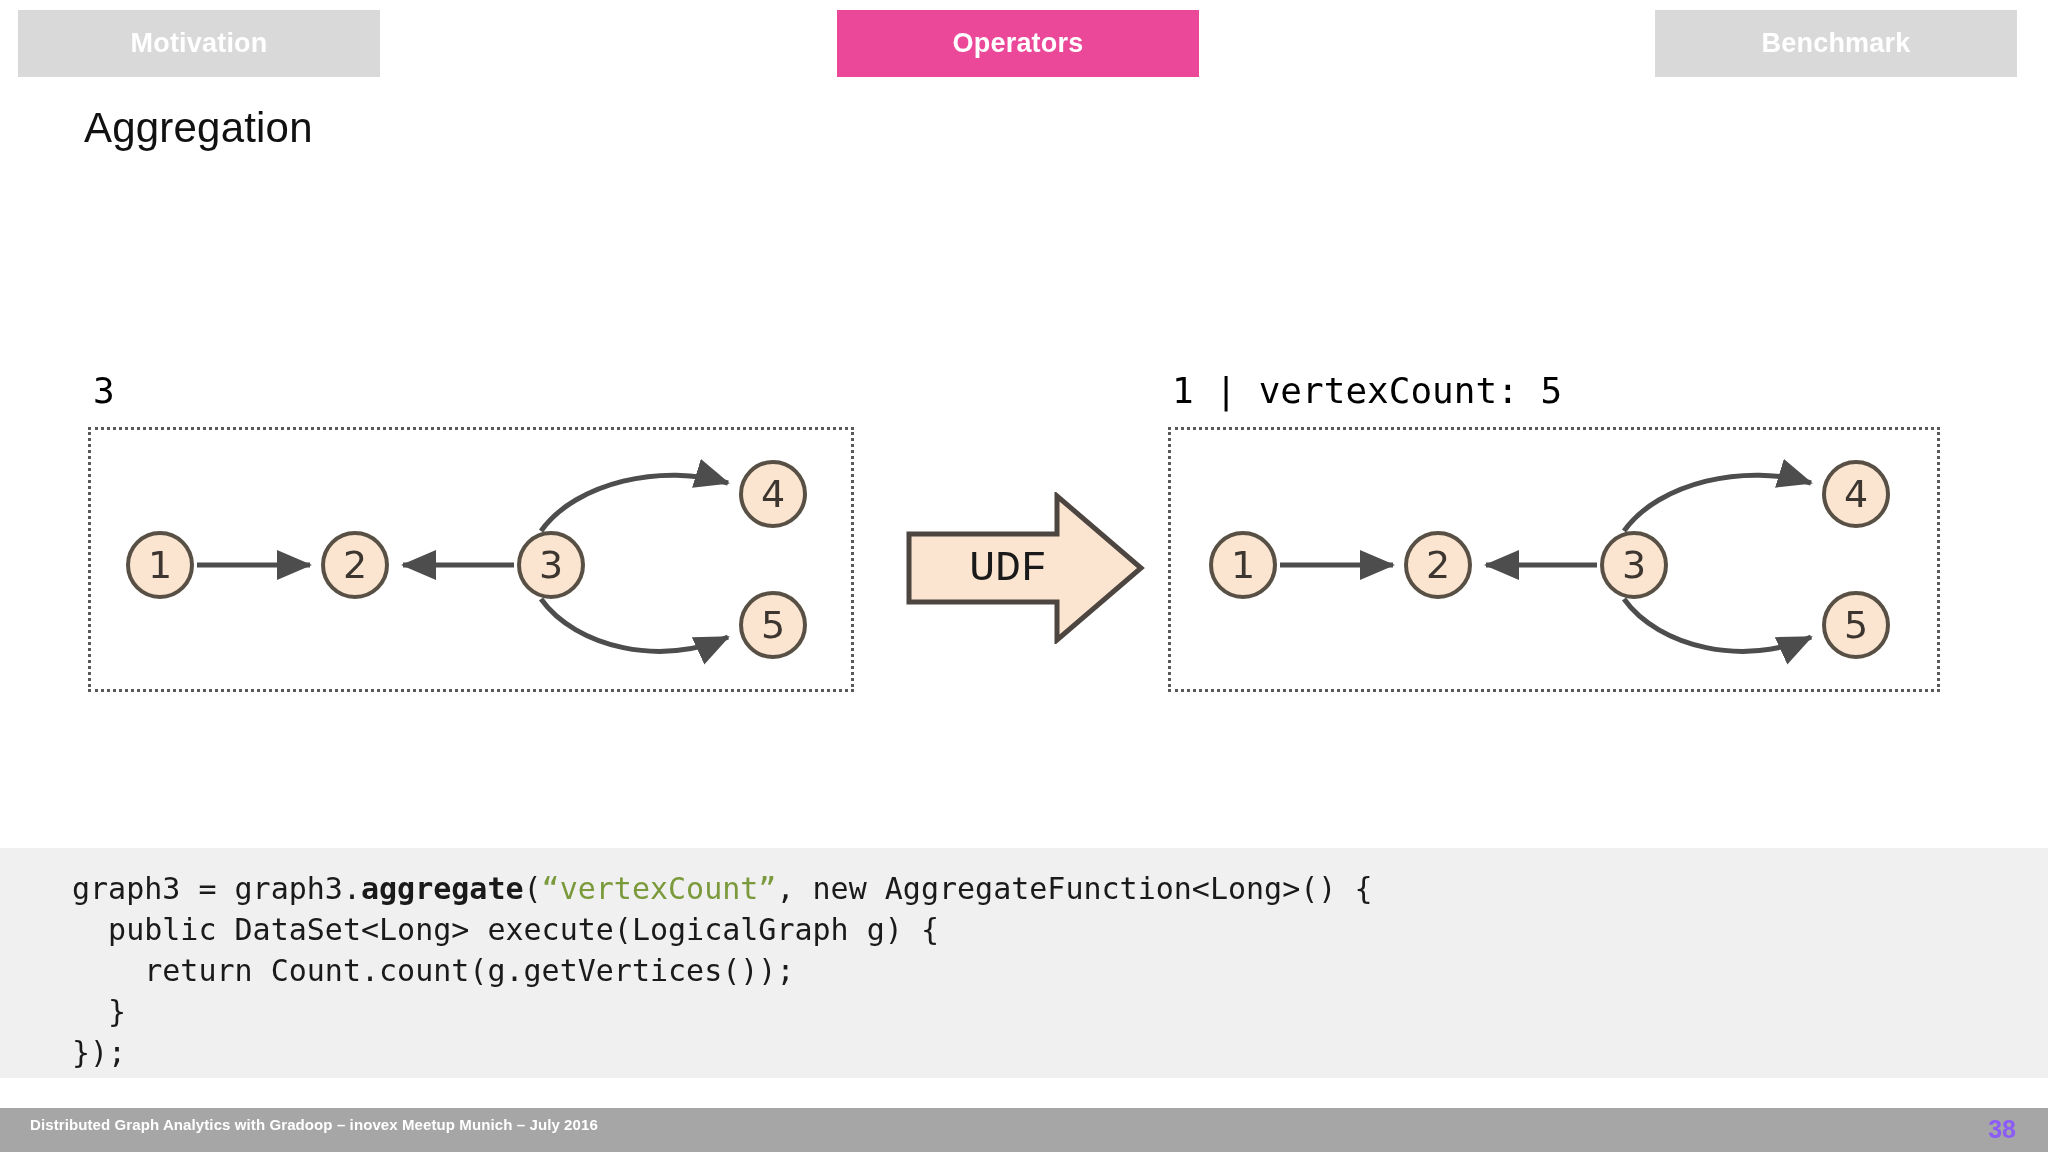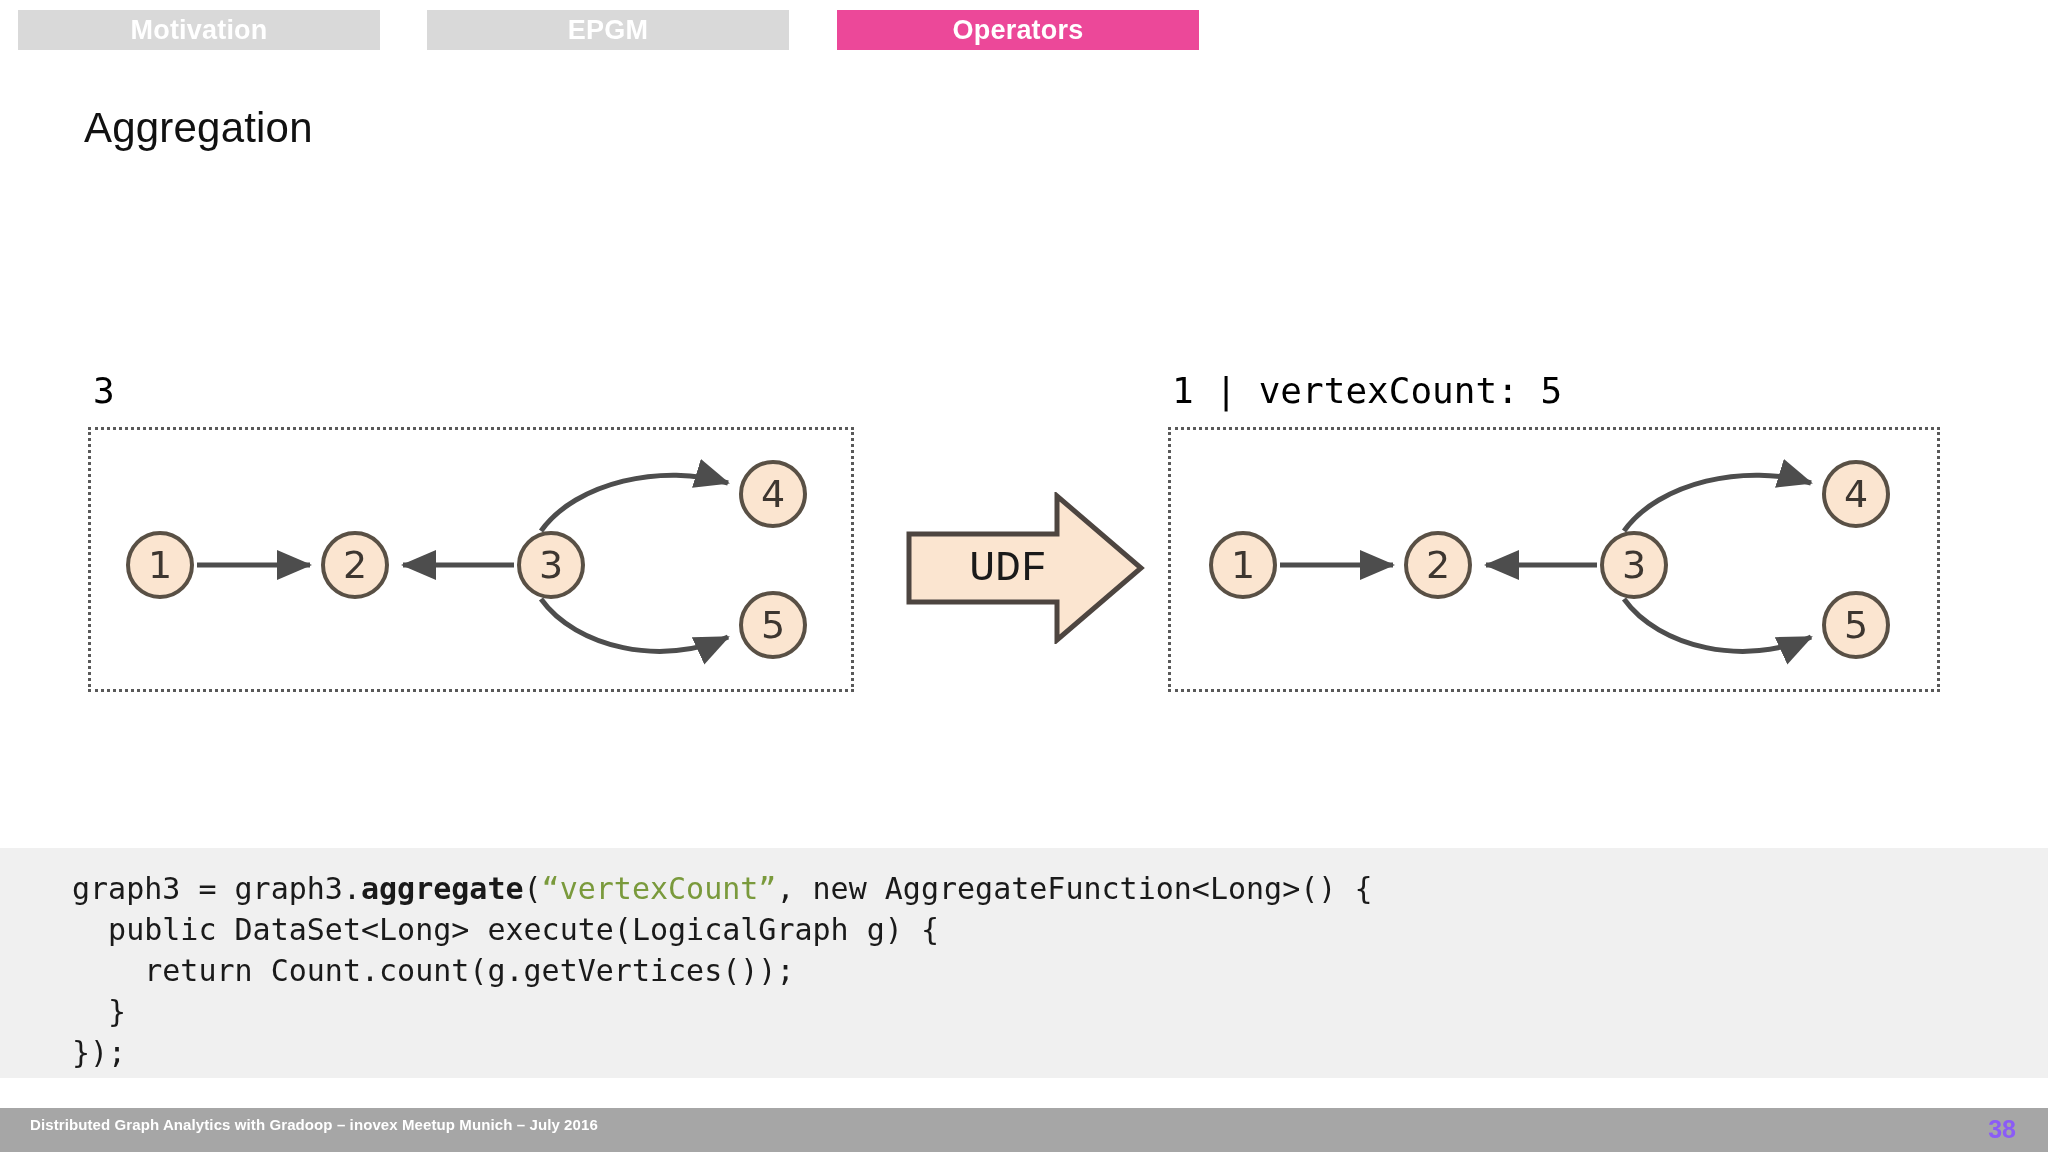--- a/index.html
+++ b/index.html
@@ -19,21 +19,21 @@
   #nav-tabs {
     position: absolute;
     left: 0;
     top: 0;
     width: 2048px;
     height: 72px;
   }
   .nav-tab {
     position: absolute;
     top: 10px;
-    height: 40px;
+    height: 67px;
     background: #d9d9d9;
     color: #ffffff;
     font-size: 27px;
     font-weight: bold;
     display: flex;
     align-items: center;
     justify-content: center;
     letter-spacing: 0.2px;
     user-select: none;
   }
@@ -173,25 +173,25 @@
     margin-left: 40px;
   }
 </style>
 </head>
 <body>
 
 <div id="nav-tabs">
   <div class="nav-tab" style="left: 18px; width: 362px;">
     <span>Motivation</span>
   </div>
-  <div class="nav-tab" style="left: 427px; width: 362px;">
-    <span>EPGM</span>
-  </div>
   <div class="nav-tab active" style="left: 837px; width: 362px;">
     <span>Operators</span>
+  </div>
+  <div class="nav-tab" style="left: 1655px; width: 362px;">
+    <span>Benchmark</span>
   </div>
 </div>
 
 <div id="page-title">Aggregation</div>
 
 <div id="caption-left" class="graph-caption">3</div>
 <div id="caption-right" class="graph-caption">1 | vertexCount: 5</div>
 
 <div id="graph-box-left" class="graph-box"></div>
 <div id="graph-box-right" class="graph-box"></div>

